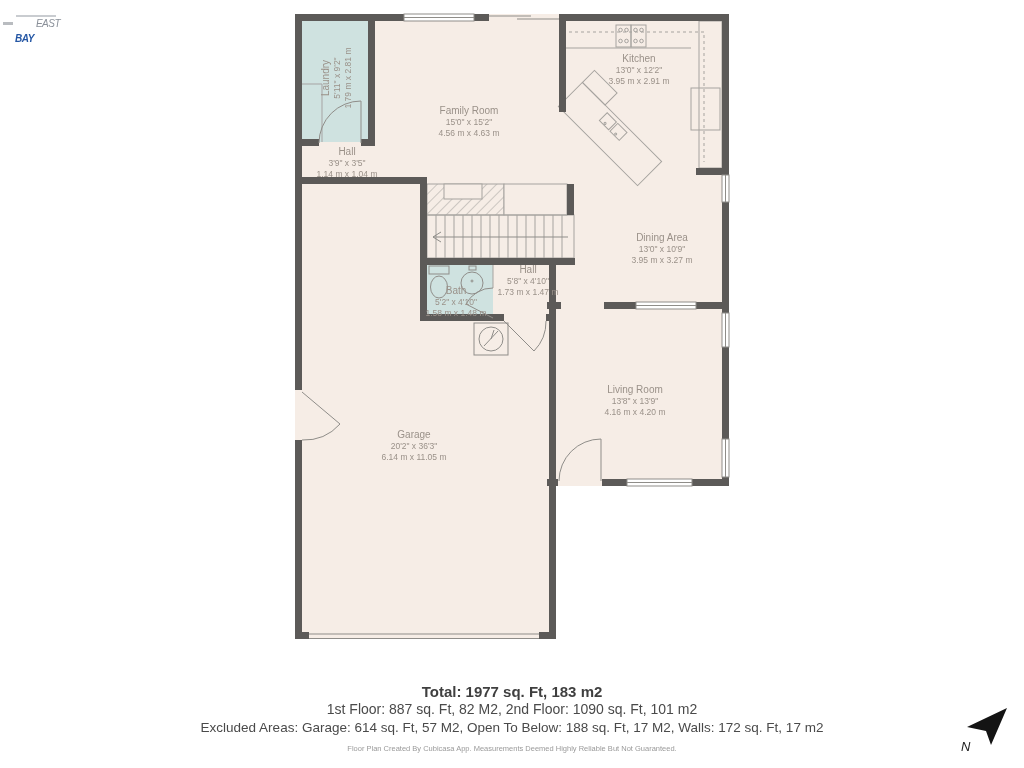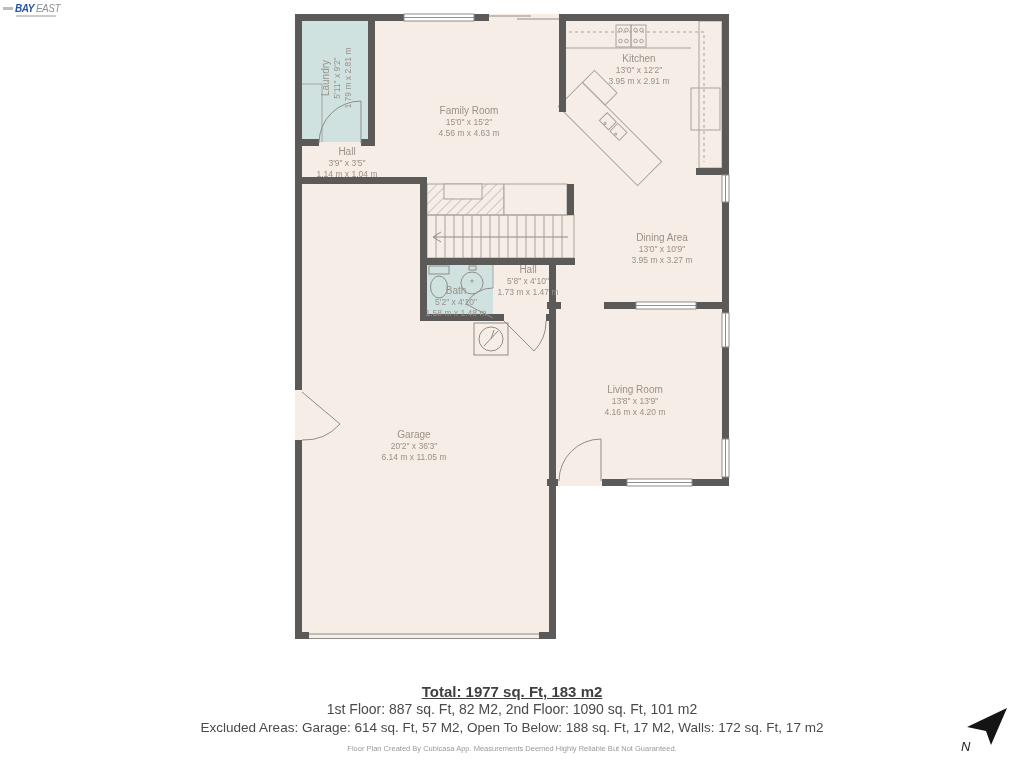--- a/index.html
+++ b/index.html
@@ -2,37 +2,37 @@
 <html><head>
 <meta charset="utf-8">
 <style>
   html,body{margin:0;padding:0;background:#ffffff;}
   body{width:1024px;height:768px;position:relative;overflow:hidden;
        font-family:"Liberation Sans", sans-serif;}
 
   
   .logo{position:absolute;left:3px;top:3px;display:flex;align-items:center;gap:2px;}
   .logo .dash{width:10px;height:3px;background:#b9bcc0;}
-  .logo .t1{font-size:10px;font-weight:bold;font-style:italic;color:#2456a4;letter-spacing:-0.5px;}
+  .logo .t1{font-size:10px;font-weight:bold;font-style:italic;color:#2456a4;letter-spacing:-0.5px;margin-top:30px;}
   .logo .t2{font-size:10px;font-weight:normal;font-style:italic;color:#8a9099;letter-spacing:-0.5px;}
   .logo-bar{position:absolute;left:16px;top:15px;width:40px;height:2px;background:#c9ccd0;}
 
   
   .plan{position:absolute;left:292px;top:12px;width:440px;height:632px;}
   .plan svg{position:absolute;left:0;top:0;}
 
   .rlabel{position:absolute;transform:translateX(-50%);text-align:center;
           color:#9a9189;white-space:nowrap;}
   .rlabel.rot{transform:translate(-50%,-50%) rotate(-90deg);}
   .rname{font-size:10px;line-height:12px;}
   .rdim{font-size:8.5px;line-height:10.5px;}
 
   
   .summary{position:absolute;left:0;width:1024px;text-align:center;color:#4a4a4a;}
-  .sum-total{top:683px;font-size:15px;font-weight:bold;color:#3f3f3f;text-decoration:underline;}
+  .sum-total{top:683px;font-size:15px;font-weight:bold;color:#3f3f3f;}
   .sum-line2{top:701px;font-size:14px;}
   .sum-line3{top:720px;font-size:13.5px;}
   .sum-disc{top:744px;font-size:7.5px;color:#9a9a9a;}
 
   .north{position:absolute;left:945px;top:695px;}
 </style>
 </head>
 <body>
 
 <div class="logo">

